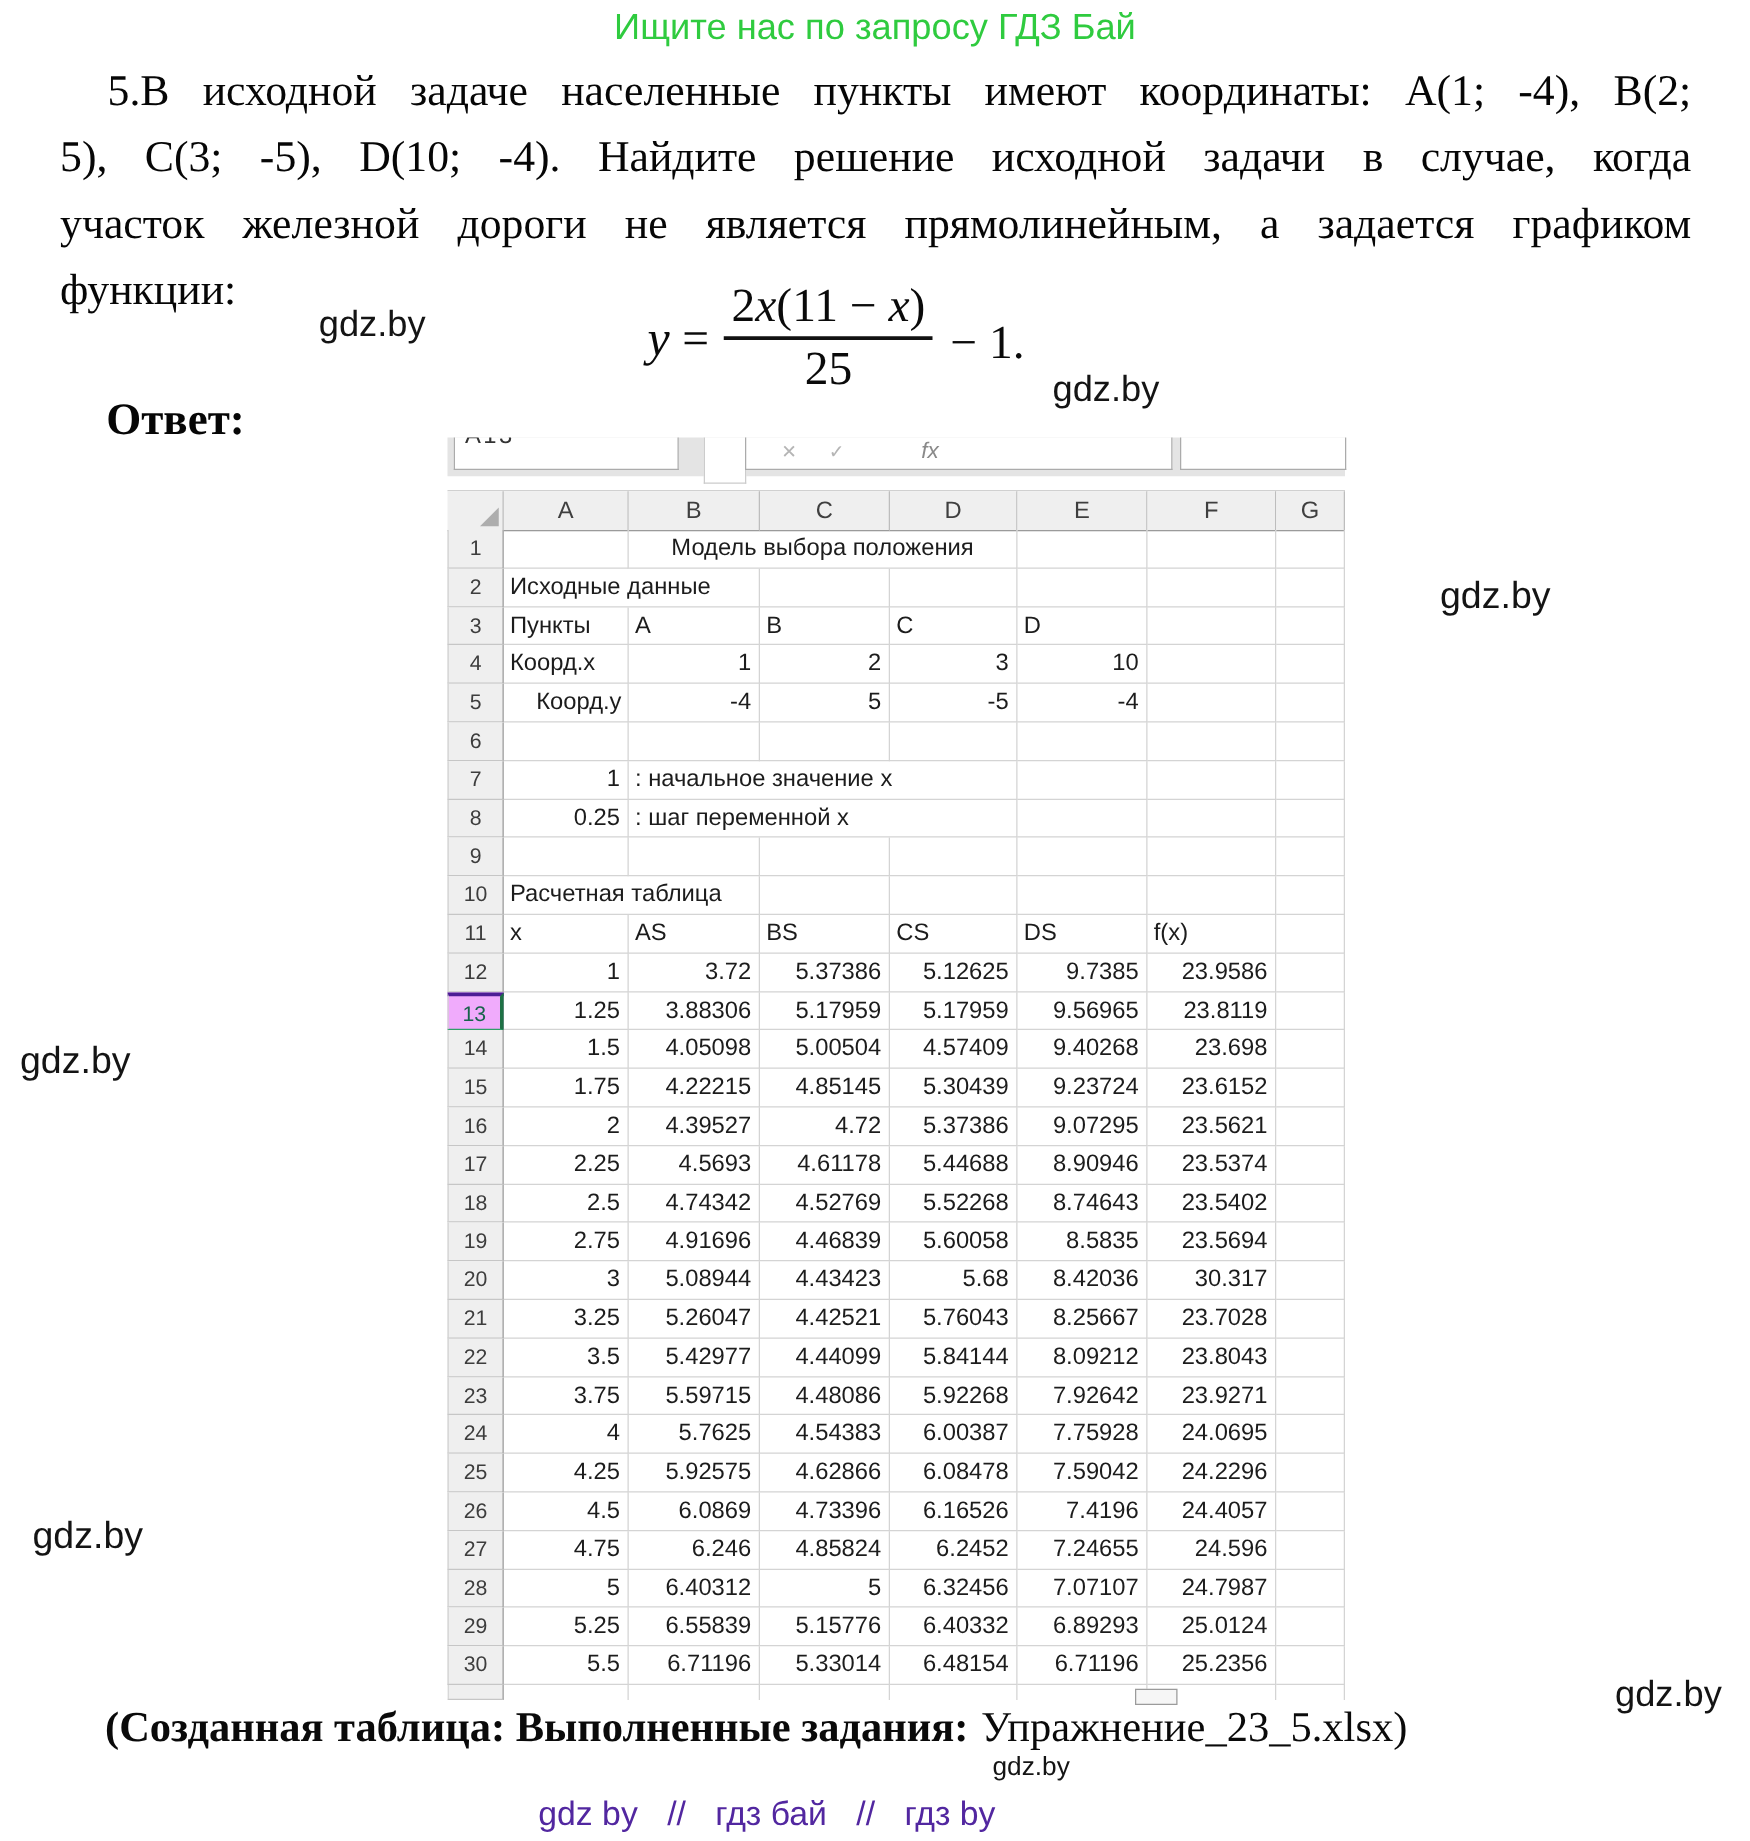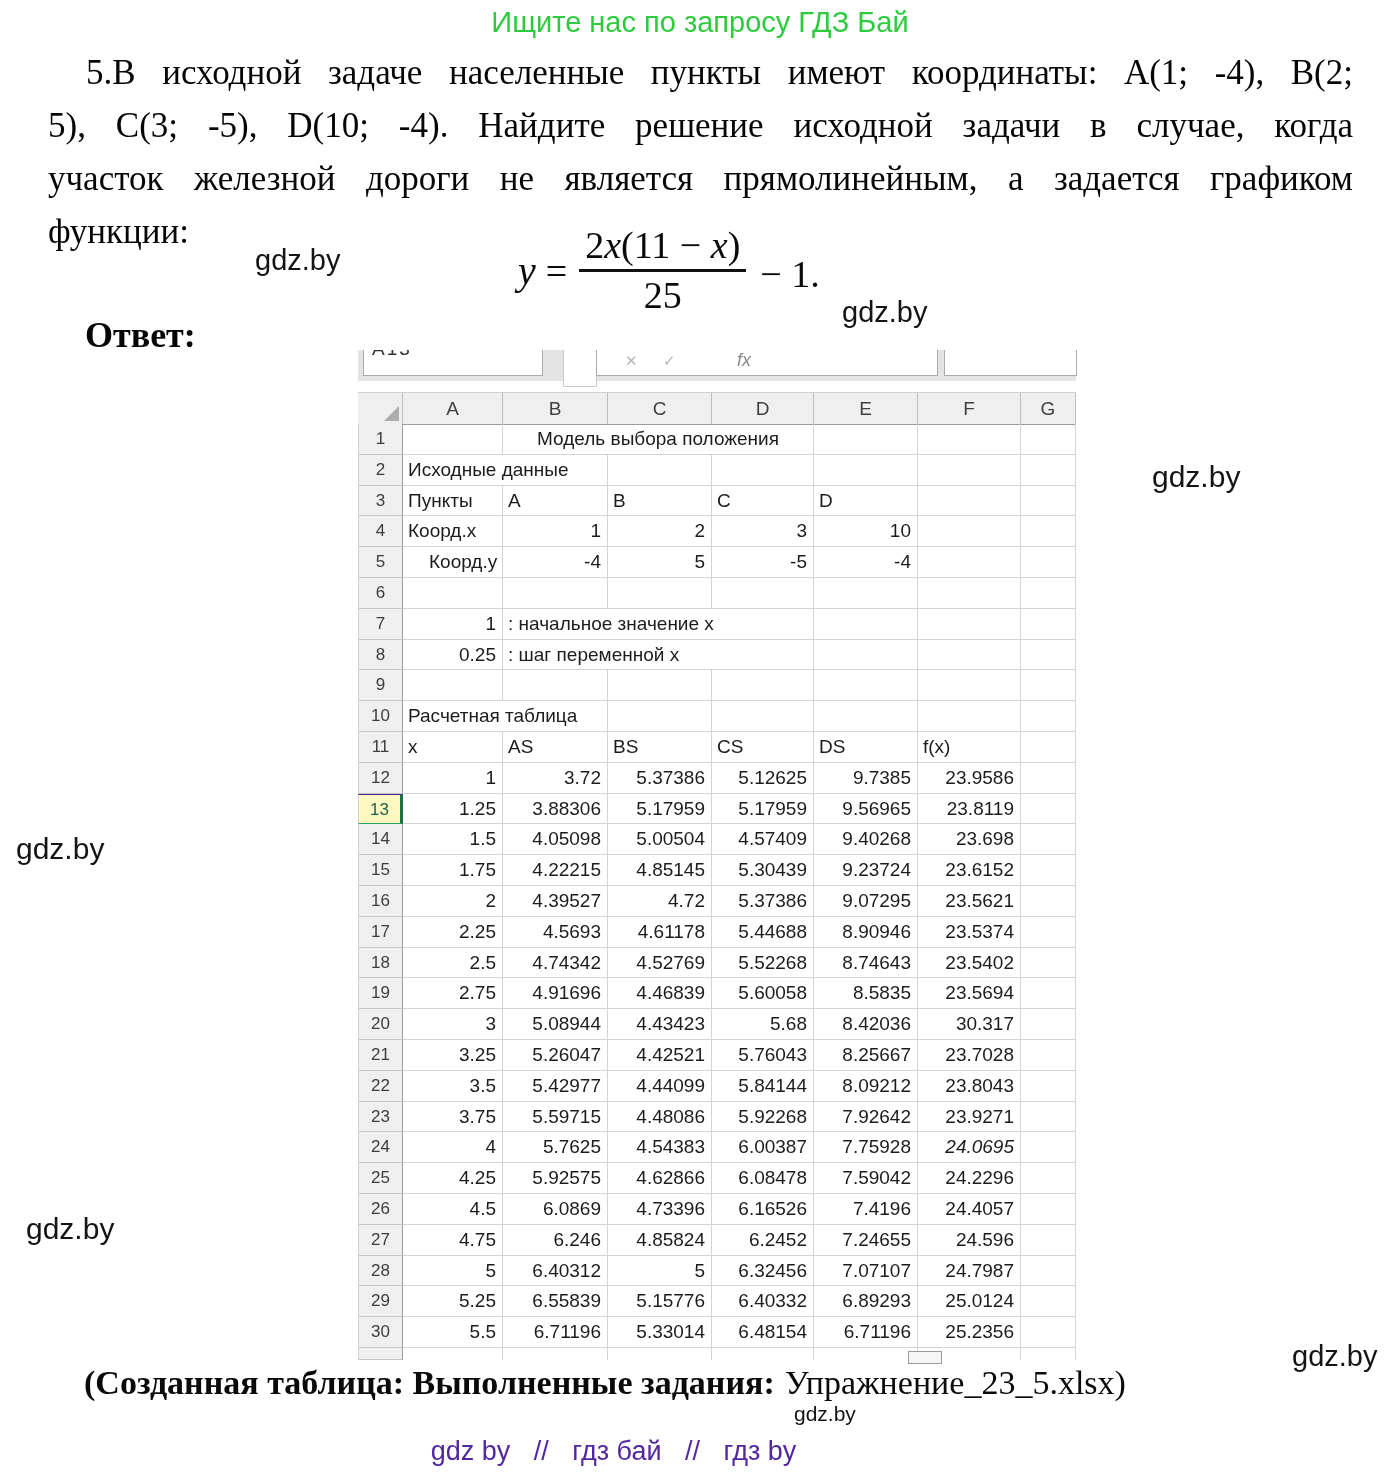--- a/index.html
+++ b/index.html
@@ -100,23 +100,23 @@
 
   .gridrows{position:absolute;left:0;top:74px;width:718px;}
   .xrow{display:flex;height:30.8px;box-sizing:border-box;}
   .rowhdr{
     box-sizing:border-box;width:45px;background:#efefef;color:#3d3d3d;
     font-size:17px;text-align:center;line-height:30px;
     border-right:1px solid #9b9b9b;border-bottom:1px solid #c6c6c6;
     border-left:1px solid #d0d0d0;flex:0 0 45px;
   }
   .rowhdr.selrow{
-    background:#fef9c3;color:#17634b;
+    background:#f0abfc;color:#17634b;
     border-right:3px solid #1e7145;
-    border-top:1px solid #4c1d95;border-bottom:1px solid #2e9e68;
+    border-top:3px solid #4c1d95;border-bottom:1px solid #2e9e68;
   }
   .xcell{
     box-sizing:border-box;height:30.8px;font-size:19px;color:#1c1c1c;
     line-height:30px;white-space:nowrap;overflow:visible;
     border-right:1px solid #d4d4d4;border-bottom:1px solid #d4d4d4;
   }
   .xcell.al{text-align:left;padding-left:5px;}
   .xcell.ar{text-align:right;padding-right:6px;}
   .xcell.ac{text-align:center;}
   .stub{position:absolute;left:550px;top:1001px;width:34px;height:13px;
@@ -418,21 +418,21 @@
         <div class="xcell ar" style="width: 103px; flex: 0 0 103px;">23.9271</div>
         <div class="xcell al" style="width: 55px; flex: 0 0 55px;"></div>
       </div>
       <div class="xrow">
         <div class="rowhdr">24</div>
         <div class="xcell ar" style="width: 100px; flex: 0 0 100px;">4</div>
         <div class="xcell ar" style="width: 105px; flex: 0 0 105px;">5.7625</div>
         <div class="xcell ar" style="width: 104px; flex: 0 0 104px;">4.54383</div>
         <div class="xcell ar" style="width: 102px; flex: 0 0 102px;">6.00387</div>
         <div class="xcell ar" style="width: 104px; flex: 0 0 104px;">7.75928</div>
-        <div class="xcell ar" style="width: 103px; flex: 0 0 103px; font-style: italic;">24.0695</div>
+        <div class="xcell ar" style="width: 103px; flex: 0 0 103px;">24.0695</div>
         <div class="xcell al" style="width: 55px; flex: 0 0 55px;"></div>
       </div>
       <div class="xrow">
         <div class="rowhdr">25</div>
         <div class="xcell ar" style="width: 100px; flex: 0 0 100px;">4.25</div>
         <div class="xcell ar" style="width: 105px; flex: 0 0 105px;">5.92575</div>
         <div class="xcell ar" style="width: 104px; flex: 0 0 104px;">4.62866</div>
         <div class="xcell ar" style="width: 102px; flex: 0 0 102px;">6.08478</div>
         <div class="xcell ar" style="width: 104px; flex: 0 0 104px;">7.59042</div>
         <div class="xcell ar" style="width: 103px; flex: 0 0 103px;">24.2296</div>

